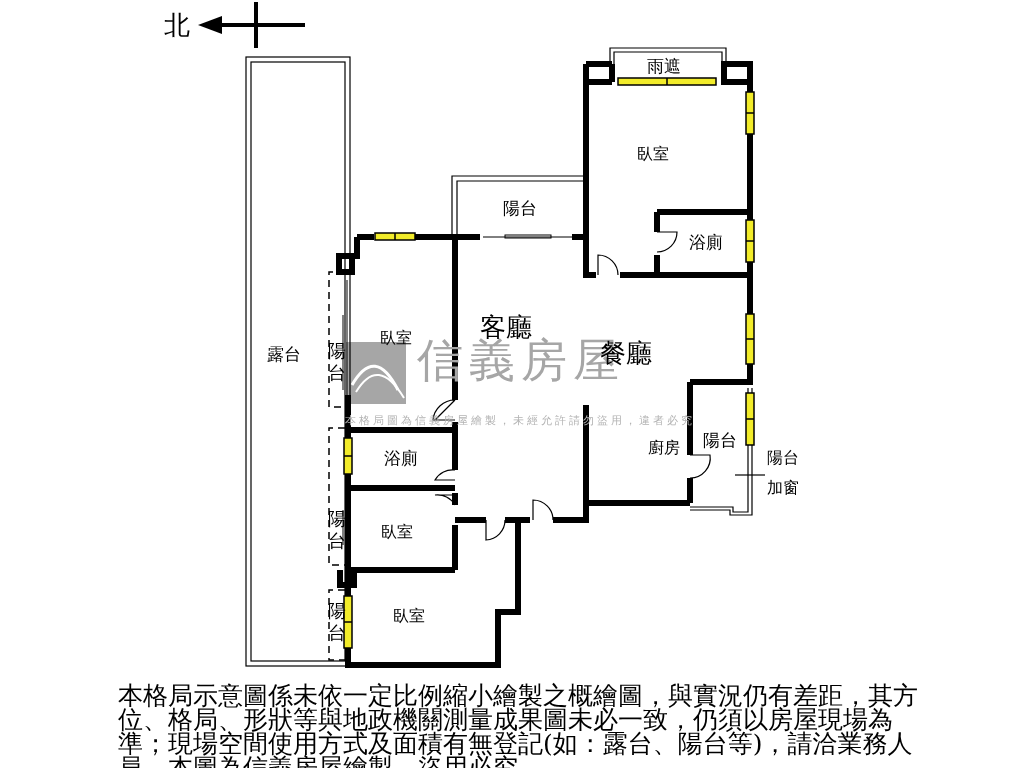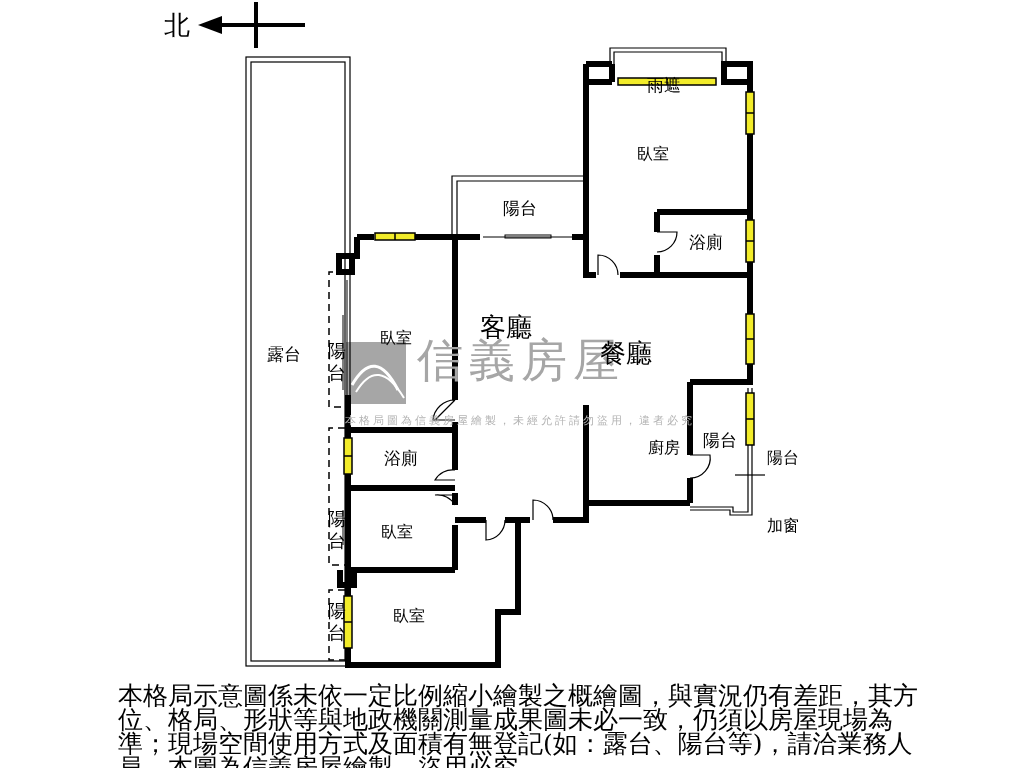--- a/index.html
+++ b/index.html
@@ -140,22 +140,22 @@
 <div class="lbl lbl-sm" style="left:267px;top:346px;">露台</div>
 <div class="lbl lbl-v" style="left:327px;top:340px;">陽台</div>
 <div class="lbl lbl-v" style="left:327px;top:508px;">陽台</div>
 <div class="lbl lbl-v" style="left:327px;top:600px;">陽台</div>
 <div class="lbl lbl-md" style="left:380px;top:330px;">臥室</div>
 <div class="lbl lbl-lg" style="left:480px;top:314px;">客廳</div>
 <div class="lbl lbl-lg" style="left:600px;top:340px;">餐廳</div>
 <div class="lbl lbl-sm" style="left:503px;top:200px;">陽台</div>
 <div class="lbl lbl-md" style="left:637px;top:146px;">臥室</div>
 <div class="lbl lbl-sm" style="left:689px;top:234px;">浴廁</div>
-<div class="lbl lbl-sm" style="left:647px;top:58px;margin-top:19px;">雨遮</div>
+<div class="lbl lbl-sm" style="left:647px;top:58px;">雨遮</div>
 <div class="lbl lbl-sm" style="left:384px;top:450px;">浴廁</div>
 <div class="lbl lbl-md" style="left:381px;top:524px;">臥室</div>
 <div class="lbl lbl-md" style="left:393px;top:608px;">臥室</div>
 <div class="lbl lbl-md" style="left:648px;top:440px;">廚房</div>
 <div class="lbl lbl-sm" style="left:703px;top:432px;">陽台</div>
 <div class="lbl lbl-md" style="left:767px;top:450px;">陽台</div>
-<div class="lbl lbl-md" style="left:767px;top:480px;margin-top:38px;">加窗</div>
+<div class="lbl lbl-md" style="left:767px;top:480px;">加窗</div>
 
 <div class="disclaimer">本格局示意圖係未依一定比例縮小繪製之概繪圖，與實況仍有差距，其方位、格局、形狀等與地政機關測量成果圖未必一致，仍須以房屋現場為準；現場空間使用方式及面積有無登記(如：露台、陽台等)，請洽業務人員。本圖為信義房屋繪製，盜用必究。</div>
 
 </body></html>

